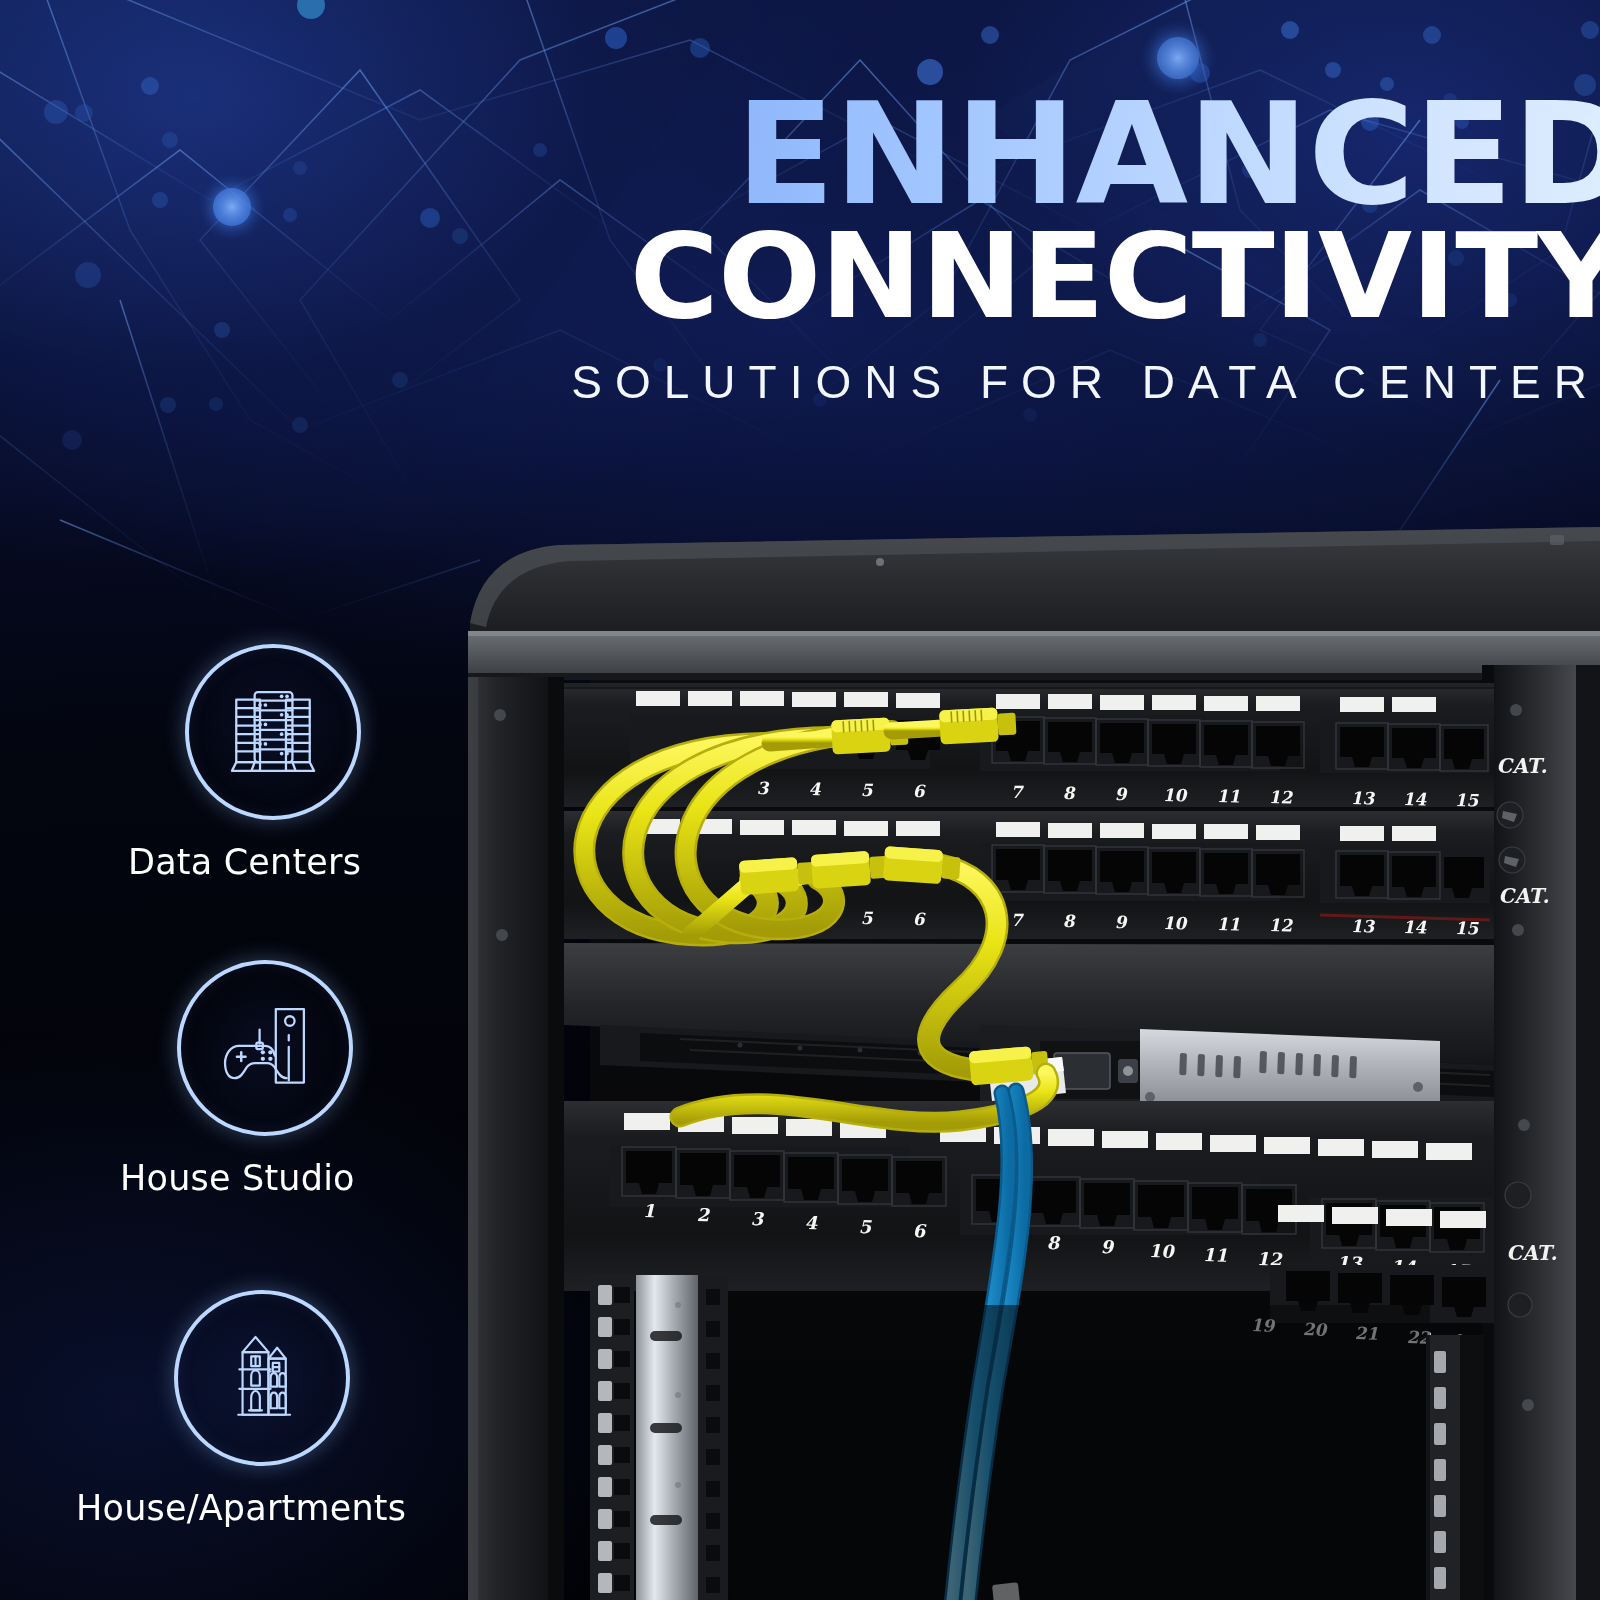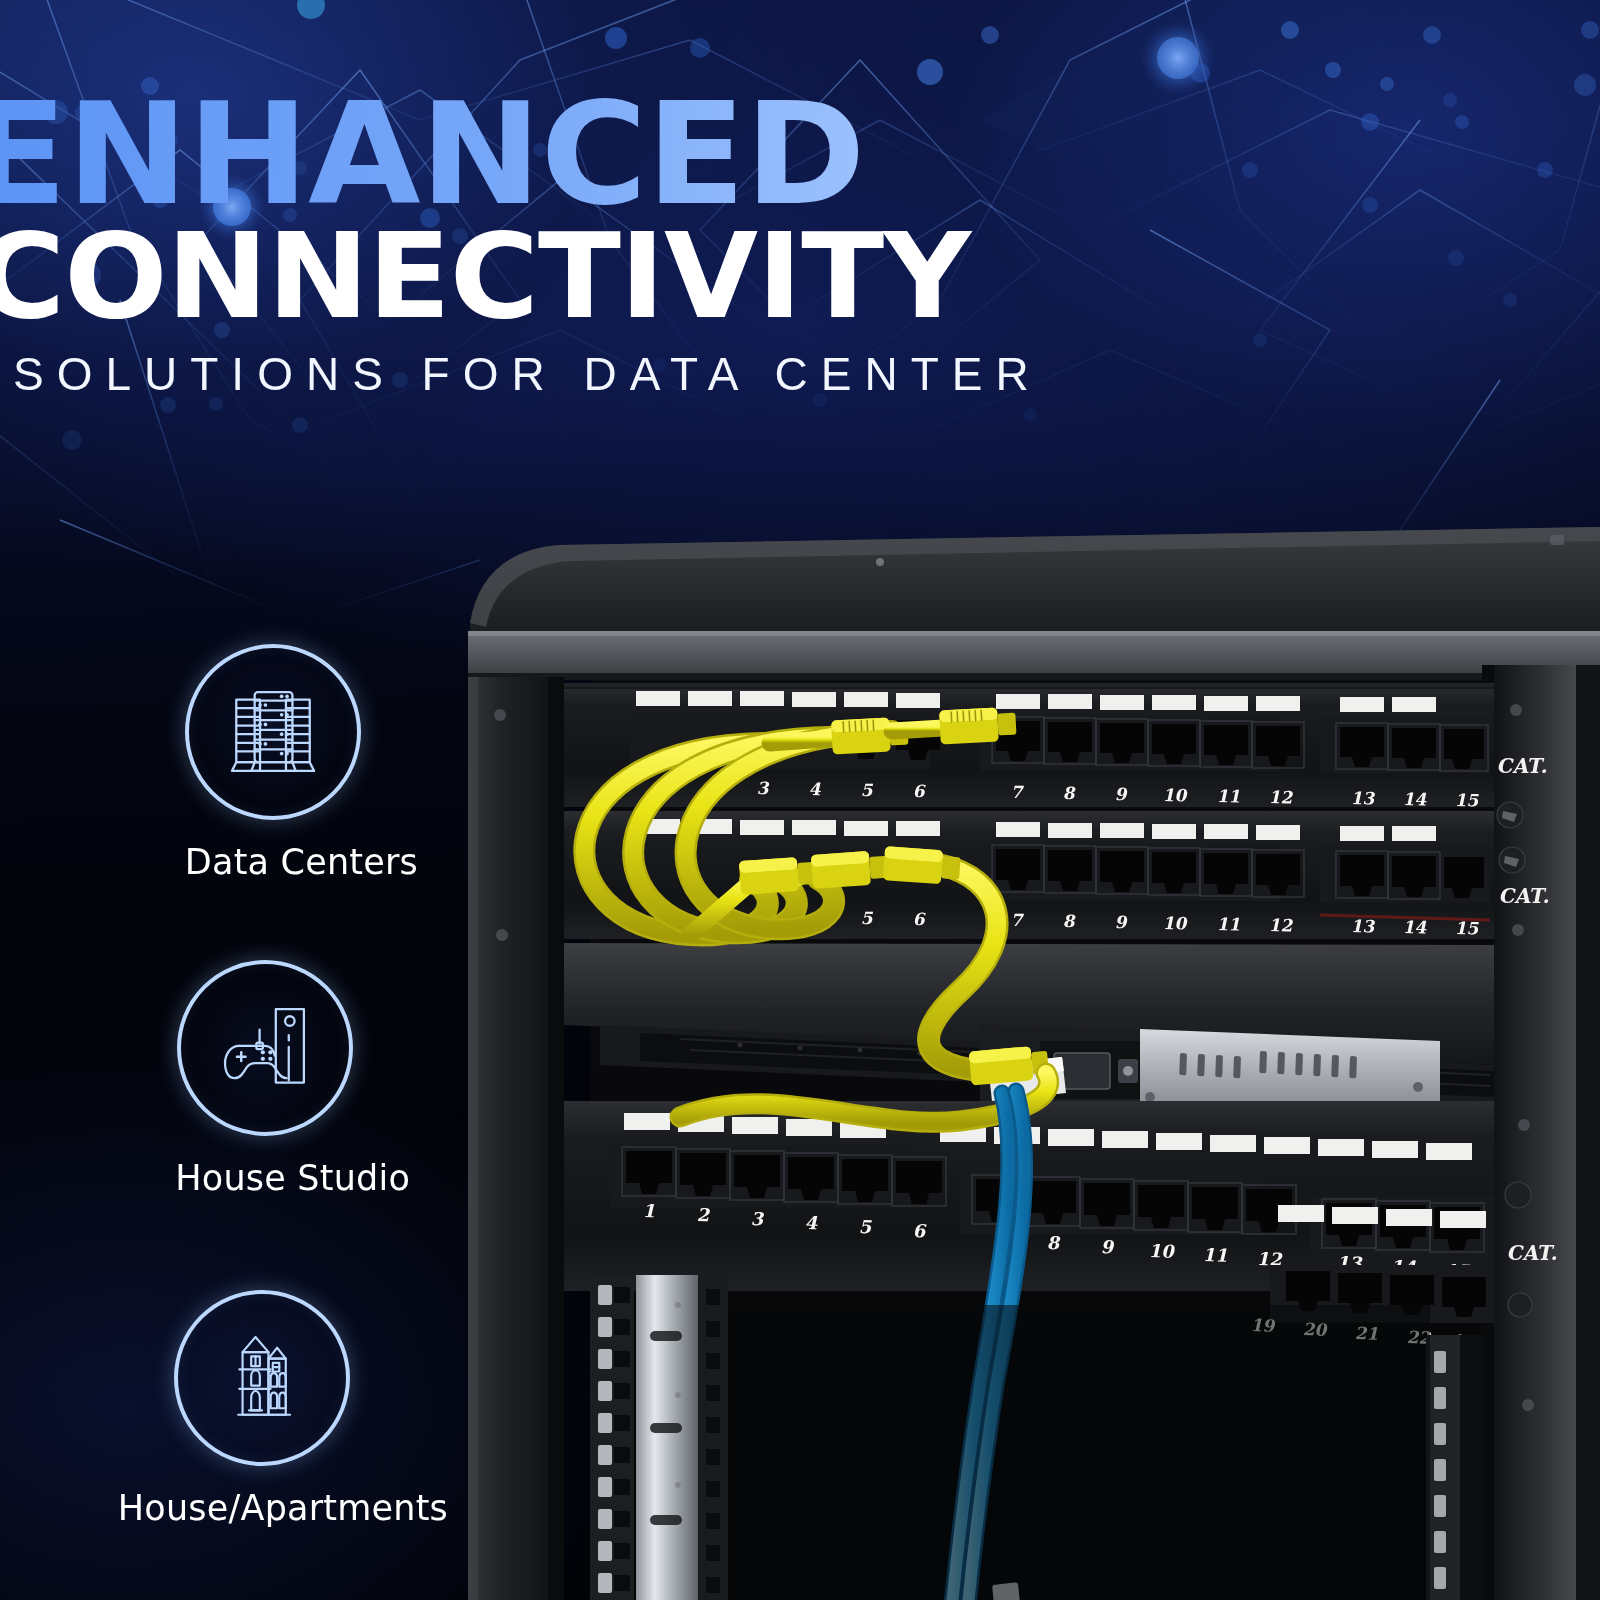--- a/index.html
+++ b/index.html
@@ -13,43 +13,43 @@
       radial-gradient(ellipse 1000px 680px at 88% 8%,  rgba(24,42,118,0.92) 0%, rgba(14,25,74,0.5) 45%, rgba(4,6,26,0) 78%),
       radial-gradient(ellipse 1200px 520px at 50% 20%, rgba(18,32,98,0.75) 0%, rgba(6,10,36,0) 72%),
       radial-gradient(ellipse 700px 500px at 8% 88%,   rgba(14,26,74,0.55) 0%, rgba(3,4,18,0) 75%),
       linear-gradient(178deg, #0b1440 0%, #070d2c 22%, #03050f 46%, #020309 72%, #010206 100%);
   }
 
   
   #mesh { position:absolute; inset:0; width:1600px; height:1600px; }
 
   
-  .head { position:absolute; left:0; top:0; width:1600px; text-align:left; }
+  .head { position:absolute; left:0; top:0; width:1600px; text-align:right; }
 
   .t1 {
     font-size:140px; font-weight:800; line-height:0.98; letter-spacing:-1px;
     background-image:linear-gradient(92deg,#5b93f5 0%,#77a7f8 32%,#a8caff 62%,#cfe3ff 85%,#dfeeff 100%);
     -webkit-background-clip:text; background-clip:text; color:transparent;
     -webkit-text-fill-color:transparent;
     font-family:"DejaVu Sans", sans-serif;
     transform:scaleX(1.04); transform-origin:50% 50%;
   }
   .t2 {
     font-size:118px; font-weight:800; line-height:1.0; letter-spacing:-1px;
     color:#ffffff; font-family:"DejaVu Sans", sans-serif;
     transform:scaleX(1.03); transform-origin:50% 50%;
     margin-top:-6px;
   }
   .t3 {
     font-size:46px; font-weight:400; letter-spacing:13px; color:#f2f6ff;
-    font-family:"Liberation Sans", sans-serif; margin-top:12px; padding-left:13px;
+    font-family:"Liberation Sans", sans-serif; margin-top:20px; padding-left:13px;
   }
 
   
-  .feat { position:absolute; text-align:right; }
+  .feat { position:absolute; text-align:left; }
   .fcircle {
     width:176px; height:176px; border-radius:50%;
     border:4px solid #bcd8ff; margin:0 auto;
     display:flex; align-items:center; justify-content:center;
     box-shadow:0 0 22px rgba(150,195,255,0.33), inset 0 0 16px rgba(120,170,255,0.10);
     background:radial-gradient(circle at 50% 50%, rgba(18,30,72,0.35) 0%, rgba(4,6,18,0.0) 70%);
   }
   .flabel {
     margin-top:22px; color:#ffffff; font-size:35px; font-weight:400;
     font-family:"DejaVu Sans", sans-serif; letter-spacing:0.2px; white-space:nowrap;

